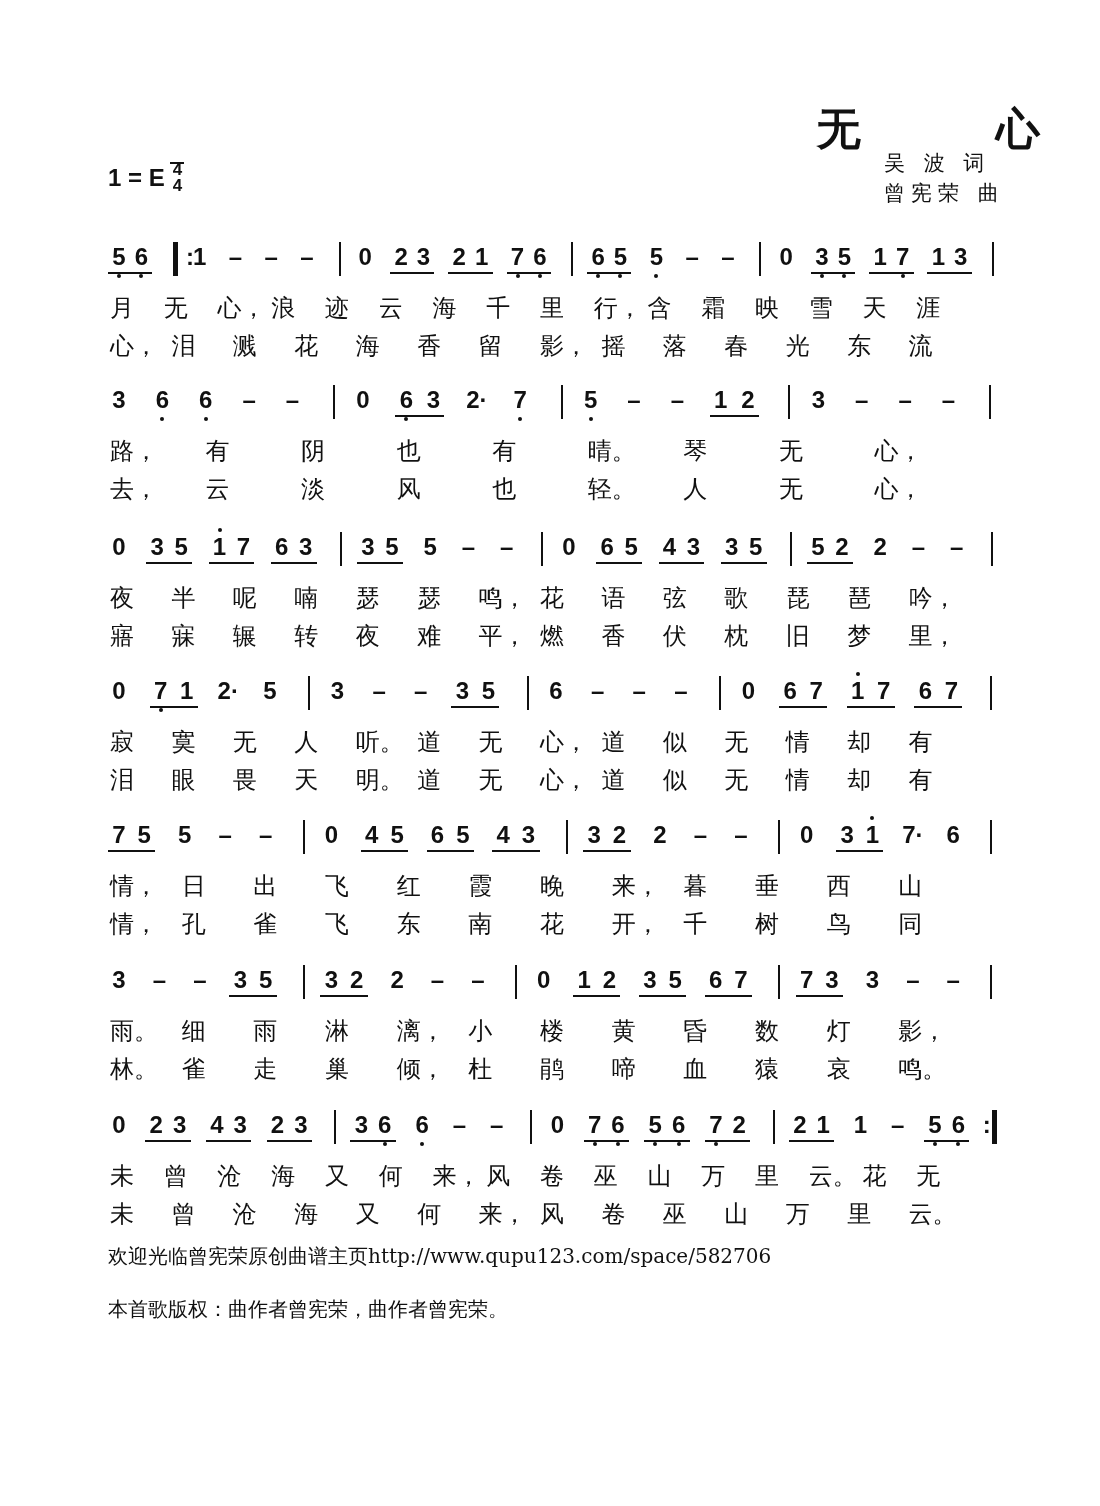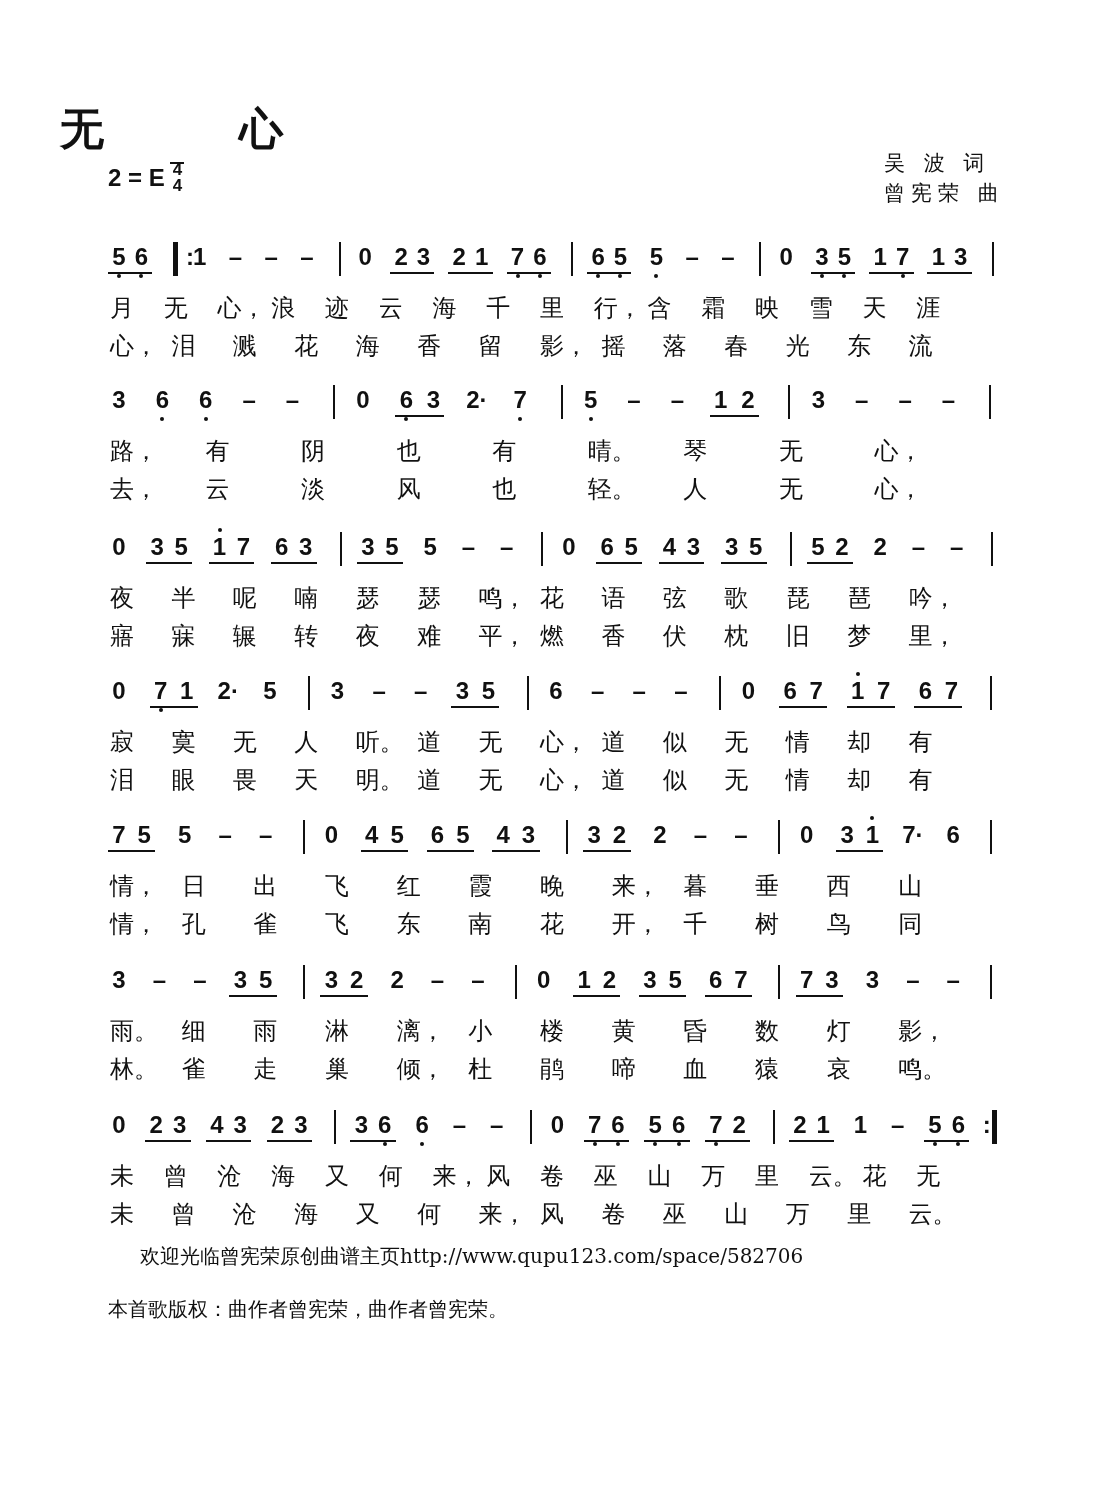--- a/index.html
+++ b/index.html
@@ -1,17 +1,17 @@
 <!DOCTYPE html>
 <html><head>
 <meta charset="utf-8">
 <style>
   html, body { margin: 0; padding: 0; background: #ffffff; }
   body { width: 1100px; height: 1506px; position: relative; overflow: hidden; color: #111; font-family: "DejaVu Serif", serif; }
-  .title { position: absolute; top: 100px; left: 0; width: 1100px; text-align: left; font-size: 44px; font-weight: bold; letter-spacing: 60px; padding-left: 60px; box-sizing: border-box; font-family: "DejaVu Serif", serif; }
+  .title { position: absolute; top: 100px; left: 0; width: 1100px; text-align: right; font-size: 44px; font-weight: bold; letter-spacing: 60px; padding-left: 60px; box-sizing: border-box; font-family: "DejaVu Serif", serif; }
   .key { position: absolute; top: 162px; left: 108px; font-family: "Liberation Sans", sans-serif; font-weight: bold; font-size: 24px; display: flex; align-items: center; }
   .frac { display: inline-flex; flex-direction: column; align-items: center; margin-left: 8px; font-size: 17px; line-height: 16px; }
   .frac .bar { width: 14px; height: 2px; background: #111; }
   .credits { position: absolute; top: 148px; left: 884px; font-size: 21px; line-height: 30px; }
   .credits div { letter-spacing: 6px; }
   .row { position: absolute; left: 100px; width: 910px; height: 130px; }
   .notes { position: absolute; top: 0; left: 0; height: 44px; width: 910px; }
   .n { position: absolute; top: 0; font-family: "Liberation Sans", sans-serif; font-weight: bold; font-size: 24px; width: 22px; text-align: center; line-height: 30px; }
   .n.dash { font-weight: bold; }
   .n .dot-low { position: absolute; left: 9px; top: 32px; width: 4px; height: 4px; border-radius: 2px; background:#111; }
@@ -23,21 +23,21 @@
   .ly1 { top: 50px; }
   .ly2 { top: 88px; }
   .foot { position: absolute; left: 108px; font-size: 20px; }
 </style>
 </head>
 <body>
 
 <div class="title">无 心</div>
 
 <div class="key">
-  <span>2 = E</span>
+  <span>1 = E</span>
   <span class="frac">
     <span>4</span>
     <span class="bar"></span>
     <span>4</span>
   </span>
 </div>
 
 <div class="credits">
   <div>吴 波 词</div>
   <div>曾宪荣 曲</div>
@@ -510,14 +510,14 @@
         <span style="left: 501.429px;">卷</span>
         <span style="left: 562.857px;">巫</span>
         <span style="left: 624.286px;">山</span>
         <span style="left: 685.714px;">万</span>
         <span style="left: 747.143px;">里</span>
         <span style="left: 808.571px;">云。</span>
       </div>
     </div>
   </div>
 
-<div class="foot" style="top:1243px;margin-left:32px;">欢迎光临曾宪荣原创曲谱主页http://www.qupu123.com/space/582706</div>
+<div class="foot" style="top:1243px;">欢迎光临曾宪荣原创曲谱主页http://www.qupu123.com/space/582706</div>
 <div class="foot" style="top:1296px;">本首歌版权：曲作者曾宪荣，曲作者曾宪荣。</div>
 
 </body></html>

